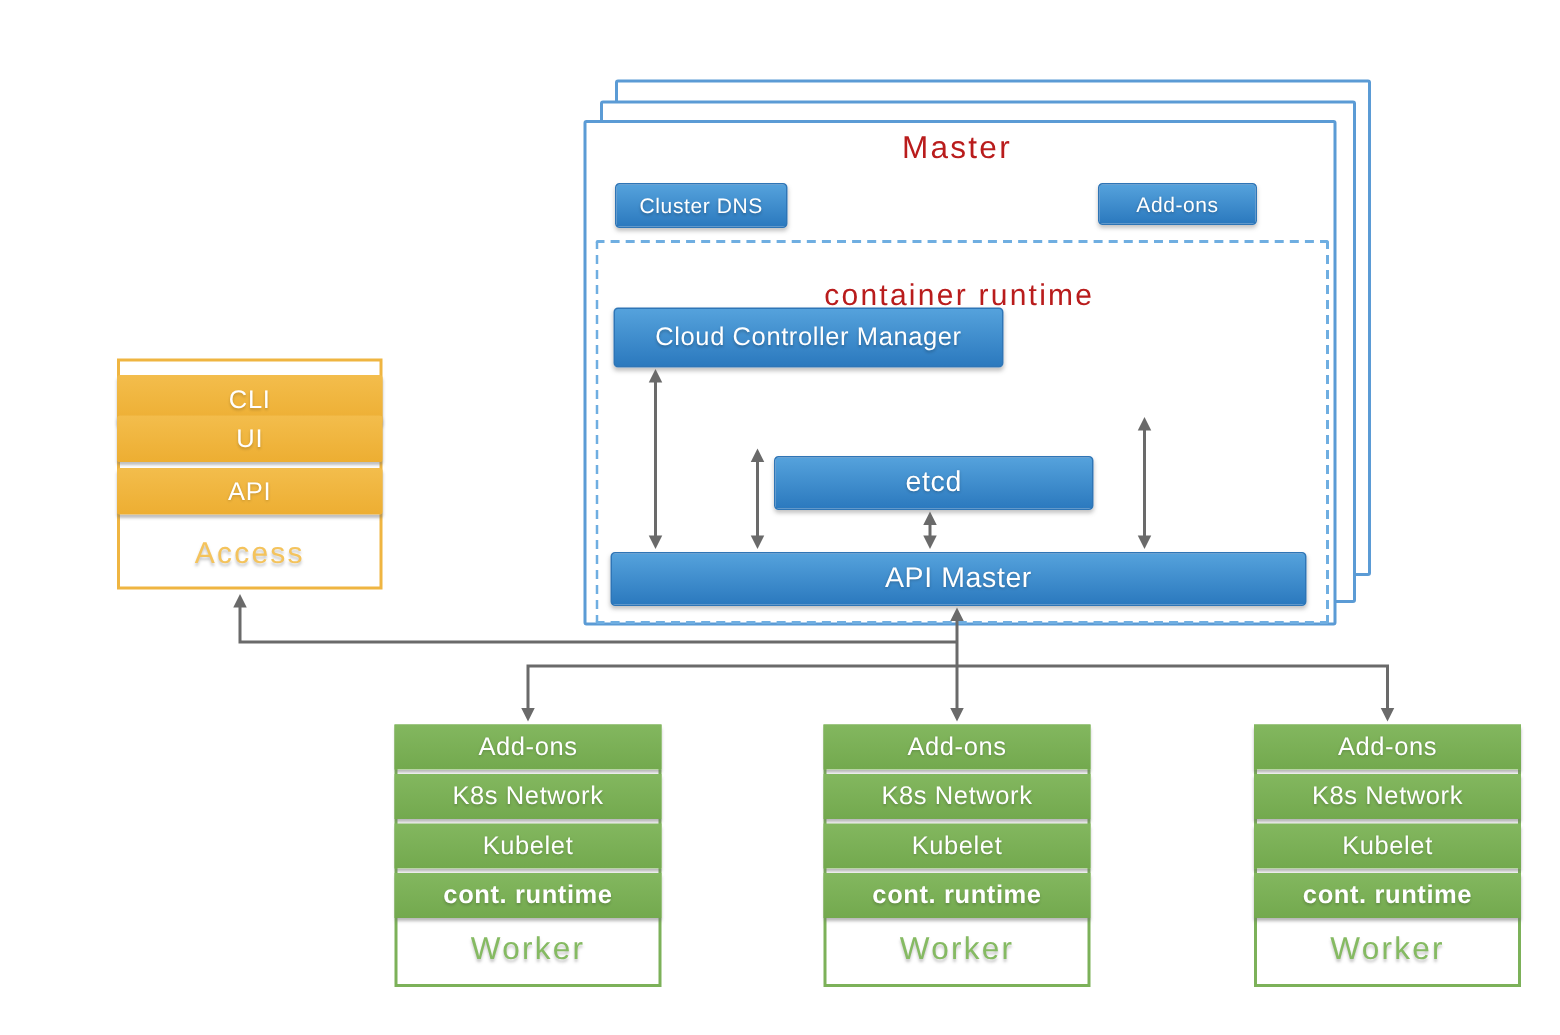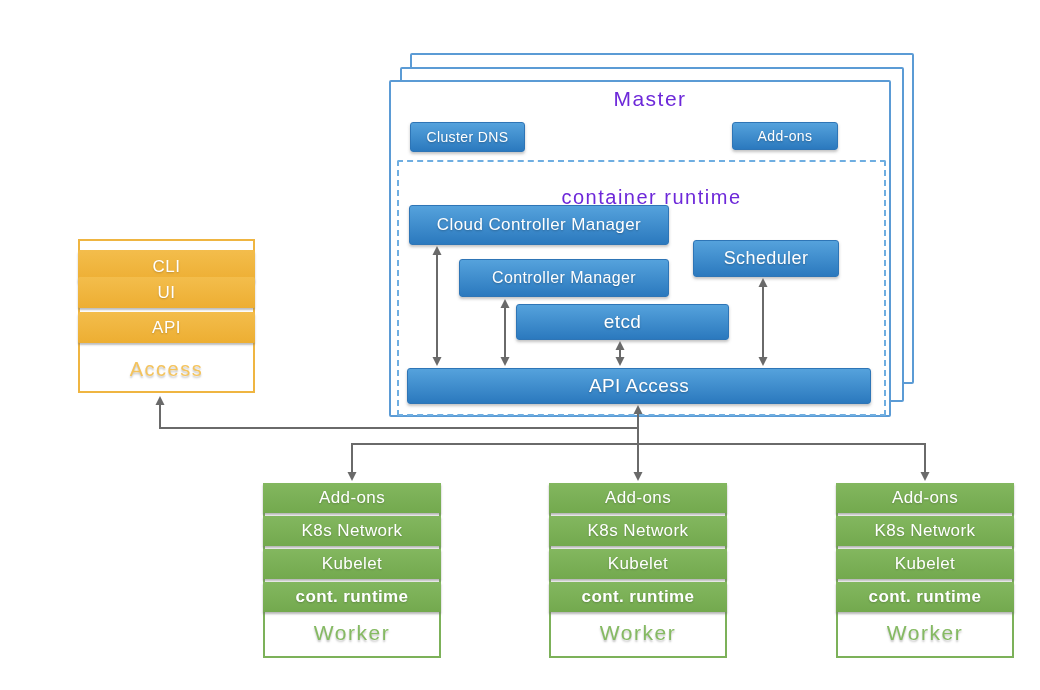--- a/index.html
+++ b/index.html
@@ -8,23 +8,22 @@
     font-family:"Liberation Sans", sans-serif; overflow:hidden;
   }
 
   
   .m-layer { position:absolute; background:#ffffff; border:2px solid #5B9BD5; border-radius:2px; }
   .m-back   { left:410px; top:53px;  width:500px; height:327px; }
   .m-middle { left:400px; top:67px;  width:500px; height:331px; }
   .m-front  { left:389px; top:80px;  width:498px; height:333px; }
 
   .title-text {
-    position:absolute; text-align:center; color:#6d28d9; letter-spacing:1.5px;
+    position:absolute; text-align:center; color:#b91c1c; letter-spacing:1.5px;
     font-size:21px;
-    padding-left:12px;
   }
   .master-title { left:389px; top:87px; width:498px; }
   .runtime-title { left:397px; top:186px; width:485px; font-size:20px; }
 
   
   .blue-box {
     position:absolute; display:flex; align-items:center; justify-content:center;
     background:linear-gradient(180deg,#55A2DC 0%, #2B79BE 100%);
     border:1px solid #2E75B6; border-radius:3px; color:#ffffff;
     text-shadow:0 1px 2px rgba(0,0,0,0.25); letter-spacing:0.4px;
@@ -96,24 +95,22 @@
 
   <div class="title-text master-title">Master</div>
 
   <div class="blue-box cluster-dns">Cluster DNS</div>
   <div class="blue-box addons-m">Add-ons</div>
 
   <div class="runtime-box"></div>
   <div class="title-text runtime-title">container runtime</div>
 
   <div class="blue-box ccm">Cloud Controller Manager</div>
-  <div class="blue-box cm">Controller Manager</div>
-  <div class="blue-box scheduler">Scheduler</div>
   <div class="blue-box etcd">etcd</div>
-  <div class="blue-box api-server">API Access</div>
+  <div class="blue-box api-server">API Master</div>
 
   <div class="access-wrap"></div>
   <div class="orange-row o-row0">CLI</div>
   <div class="orange-row o-row1">UI</div>
   <div class="orange-row o-row2">API</div>
   <div class="access-label">Access</div>
 
   <div class="worker-wrap w1"></div>
   <div class="green-row g-row0 w1">Add-ons</div>
   <div class="green-row g-row1 w1">K8s Network</div>

